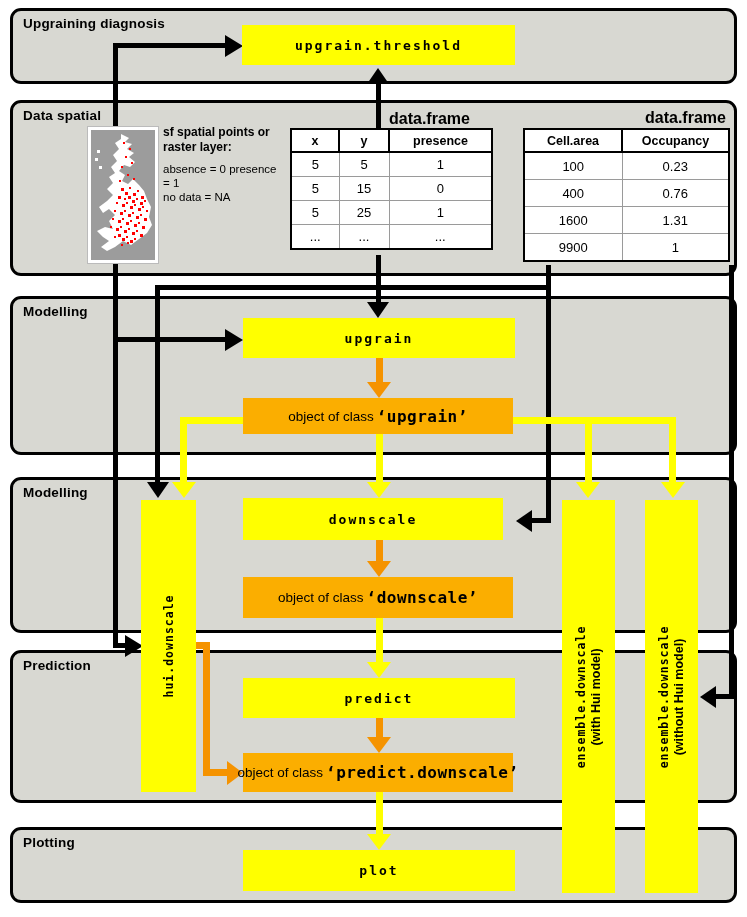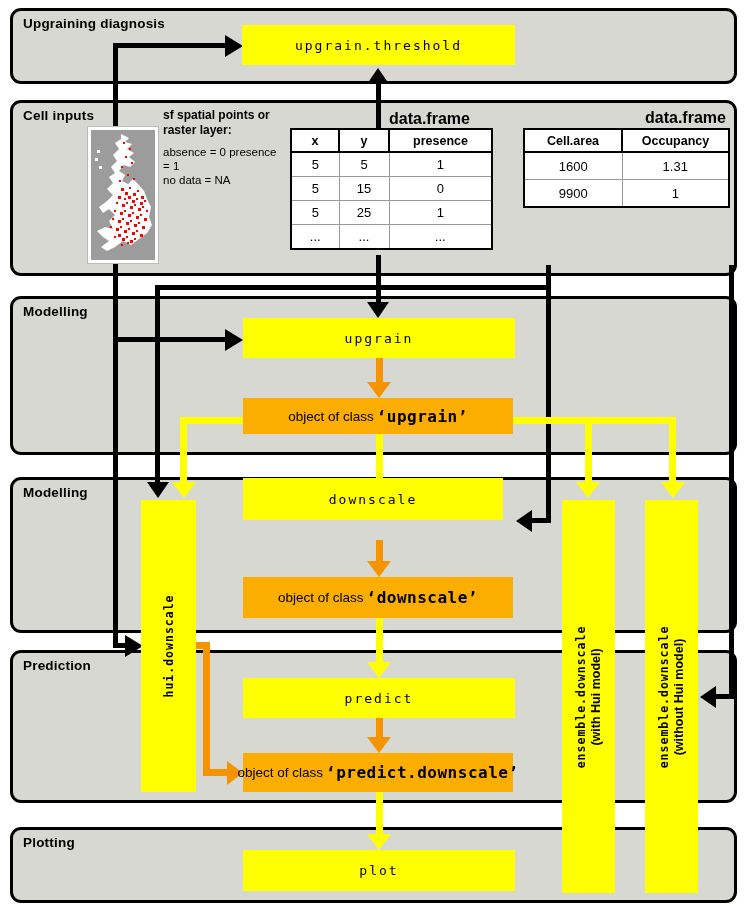--- a/index.html
+++ b/index.html
@@ -17,53 +17,53 @@
   .ah{position:absolute;width:0;height:0;z-index:6;}
   .ah-right-black{border-top:11px solid transparent;border-bottom:11px solid transparent;border-left:18px solid #000;}
   .ah-left-black{border-top:11px solid transparent;border-bottom:11px solid transparent;border-right:16px solid #000;}
   .ah-down-black{border-left:11px solid transparent;border-right:11px solid transparent;border-top:16px solid #000;}
   .ah-up-black{border-left:11px solid transparent;border-right:11px solid transparent;border-bottom:16px solid #000;}
   .ah-down-yellow{border-left:12px solid transparent;border-right:12px solid transparent;border-top:16px solid #ffff00;}
   .ah-down-orange{border-left:12px solid transparent;border-right:12px solid transparent;border-top:16px solid #f59300;}
   .ah-right-orange{border-top:12px solid transparent;border-bottom:12px solid transparent;border-left:16px solid #f59300;}
   
   .fbox{position:absolute;background:#ffff00;display:flex;align-items:center;justify-content:center;
-        font-family:"DejaVu Sans Mono",monospace;font-weight:normal;font-size:13px;letter-spacing:2px;
+        font-family:"DejaVu Sans Mono",monospace;font-weight:bold;font-size:13px;letter-spacing:2px;
         z-index:10;box-sizing:border-box;}
   .obox{position:absolute;background:#fbae00;display:flex;align-items:center;justify-content:center;
         font-size:13.5px;z-index:10;box-sizing:border-box;white-space:nowrap;}
   .obox .code{font-family:"DejaVu Sans Mono",monospace;font-weight:bold;font-size:16px;letter-spacing:0.5px;margin-left:3px;}
   .vbox{position:absolute;background:#ffff00;z-index:10;}
   .rot{position:absolute;left:50%;top:50%;transform:translate(-50%,-50%) rotate(-90deg);
        white-space:nowrap;text-align:center;}
   .rot .mono-line{font-family:"DejaVu Sans Mono",monospace;font-weight:bold;font-size:11.5px;letter-spacing:1px;line-height:15px;}
   .rot .sans-line{font-weight:bold;font-size:12.5px;line-height:15px;}
   
   .dtable{position:absolute;border-collapse:collapse;background:#fff;z-index:10;
           font-size:13px;text-align:center;border:2px solid #000;}
   .dtable th{border:2px solid #000;font-weight:bold;font-size:12.5px;padding:0;}
   .dtable td{border:1px solid #9a9a9a;padding:0;}
   .df-caption{position:absolute;font-weight:bold;font-size:16px;z-index:10;}
   
-  .note{position:absolute;z-index:10;width:132px;}
+  .note{position:absolute;z-index:10;width:132px;margin-top:17px;}
   .note .title{font-weight:bold;font-size:12px;line-height:15px;}
   .note .body{font-size:11.5px;line-height:14px;margin-top:7px;white-space:pre-line;}
   
   .map{position:absolute;border:3px solid #fff;background:#9c9c9c;z-index:10;box-shadow:0 0 0 1px #bbb;}
 </style>
 </head>
 <body>
 
 <div class="canvas">
 
   <div class="panel" style="left:10px;top:8px;width:727px;height:76px;">
     <div class="panel-label">Upgraining diagnosis</div>
   </div>
   <div class="panel" style="left:10px;top:100px;width:727px;height:176px;">
-    <div class="panel-label">Cell inputs</div>
+    <div class="panel-label">Data spatial</div>
   </div>
   <div class="panel" style="left:10px;top:296px;width:727px;height:159px;">
     <div class="panel-label">Modelling</div>
   </div>
   <div class="panel" style="left:10px;top:477px;width:727px;height:156px;">
     <div class="panel-label">Modelling</div>
   </div>
   <div class="panel" style="left:10px;top:650px;width:727px;height:153px;">
     <div class="panel-label">Prediction</div>
   </div>
@@ -137,21 +137,21 @@
 
   <div class="fbox" style="left:243px;top:318px;width:272px;height:40px;">
     <span>upgrain</span>
   </div>
 
   <div class="obox" style="left:243px;top:398px;width:270px;height:36px;">
     <span>object of class</span>
     <span class="code">‘upgrain’</span>
   </div>
 
-  <div class="fbox" style="left:243px;top:478px;width:260px;height:42px;">
+  <div class="fbox" style="left:243px;top:498px;width:260px;height:42px;">
     <span>downscale</span>
   </div>
 
   <div class="obox" style="left:243px;top:577px;width:270px;height:41px;">
     <span>object of class</span>
     <span class="code">‘downscale’</span>
   </div>
 
   <div class="fbox" style="left:243px;top:678px;width:272px;height:40px;">
     <span>predict</span>
@@ -298,20 +298,28 @@
     </table>
 
   <div class="df-caption" style="left:645px;top:109px;">data.frame</div>
   <table class="dtable" style="left:523px;top:128px;">
     <tbody>
         <tr>
       <th style="width:96px;height:21px;">Cell.area</th>
       <th style="width:105px;">Occupancy</th>
     </tr>
     <tr>
+      <td style="height:26px;">100</td>
+      <td>0.23</td>
+    </tr>
+    <tr>
+      <td style="height:26px;">400</td>
+      <td>0.76</td>
+    </tr>
+    <tr>
       <td style="height:26px;">1600</td>
       <td>1.31</td>
     </tr>
     <tr>
       <td style="height:26px;">9900</td>
       <td>1</td>
     </tr>
   </tbody>
     </table>
 

